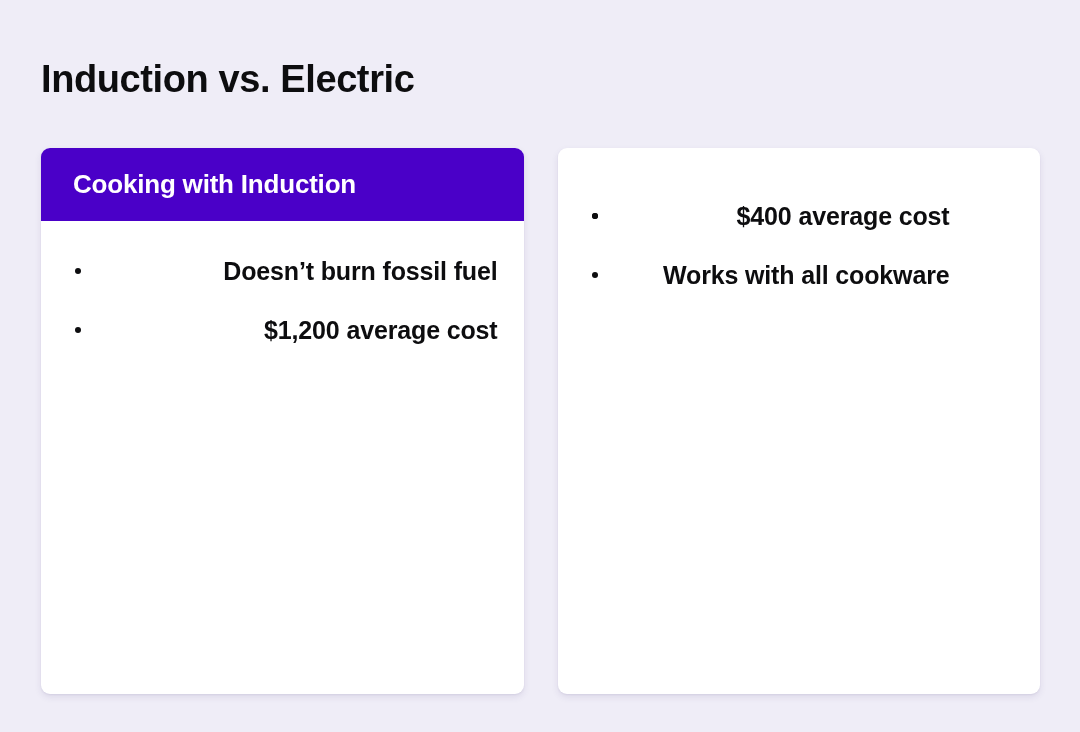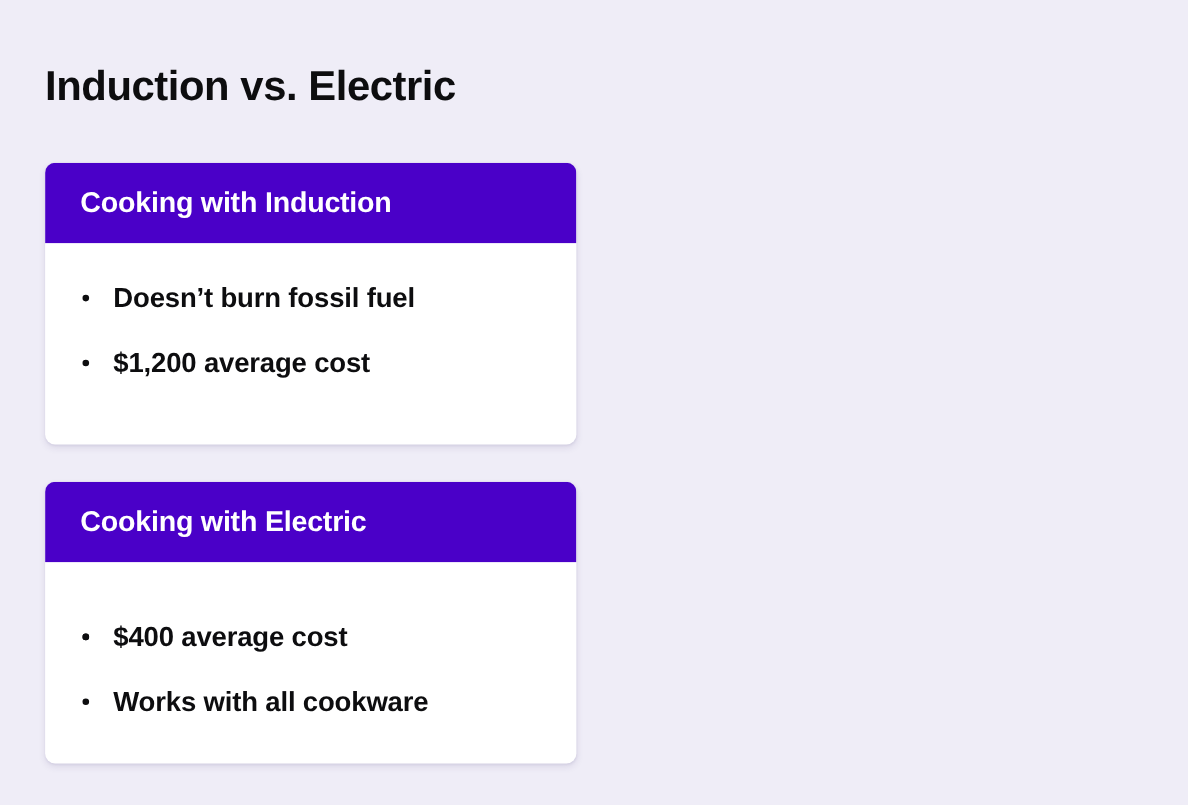--- a/index.html
+++ b/index.html
@@ -16,20 +16,21 @@
     color: #111111;
     -webkit-font-smoothing: antialiased;
     overflow: hidden;
   }
 
   .page {
     position: relative;
     width: 984px;
     height: 732px;
     padding: 0;
+    text-align: right;
   }
 
   
   .page-title {
     position: absolute;
     left: 41px;
     top: 58px;
     font-size: 38px;
     font-weight: bold;
     letter-spacing: -0.4px;
@@ -39,21 +40,21 @@
   }
 
   
   .cards {
     position: absolute;
     left: 41px;
     top: 148px;
     width: 999px;
     height: 546px;
     display: flex;
-    flex-direction: column;
+    flex-direction: row;
     gap: 34px;
   }
 
   .card {
     width: 483px;
     height: 546px;
     background: #ffffff;
     border-radius: 9px;
     box-shadow: 0 3px 7px rgba(60, 40, 110, 0.10),
                 0 1px 2px rgba(60, 40, 110, 0.07);
@@ -143,23 +144,20 @@
           </li>
           <li class="bullet-item">
             <span class="bullet-dot"></span>
             <span class="bullet-text">$1,200 average cost</span>
           </li>
         </ul>
       </div>
     </section>
 
     <section class="card">
-      <header class="card-header">
-        <span class="card-header-title">Cooking with Electric</span>
-      </header>
       <div class="card-body">
         <ul class="bullet-list">
           <li class="bullet-item">
             <span class="bullet-dot"></span>
           </li>
           <li class="bullet-item">
             <span class="bullet-dot"></span>
             <span class="bullet-text">$400 average cost</span>
           </li>
           <li class="bullet-item">

